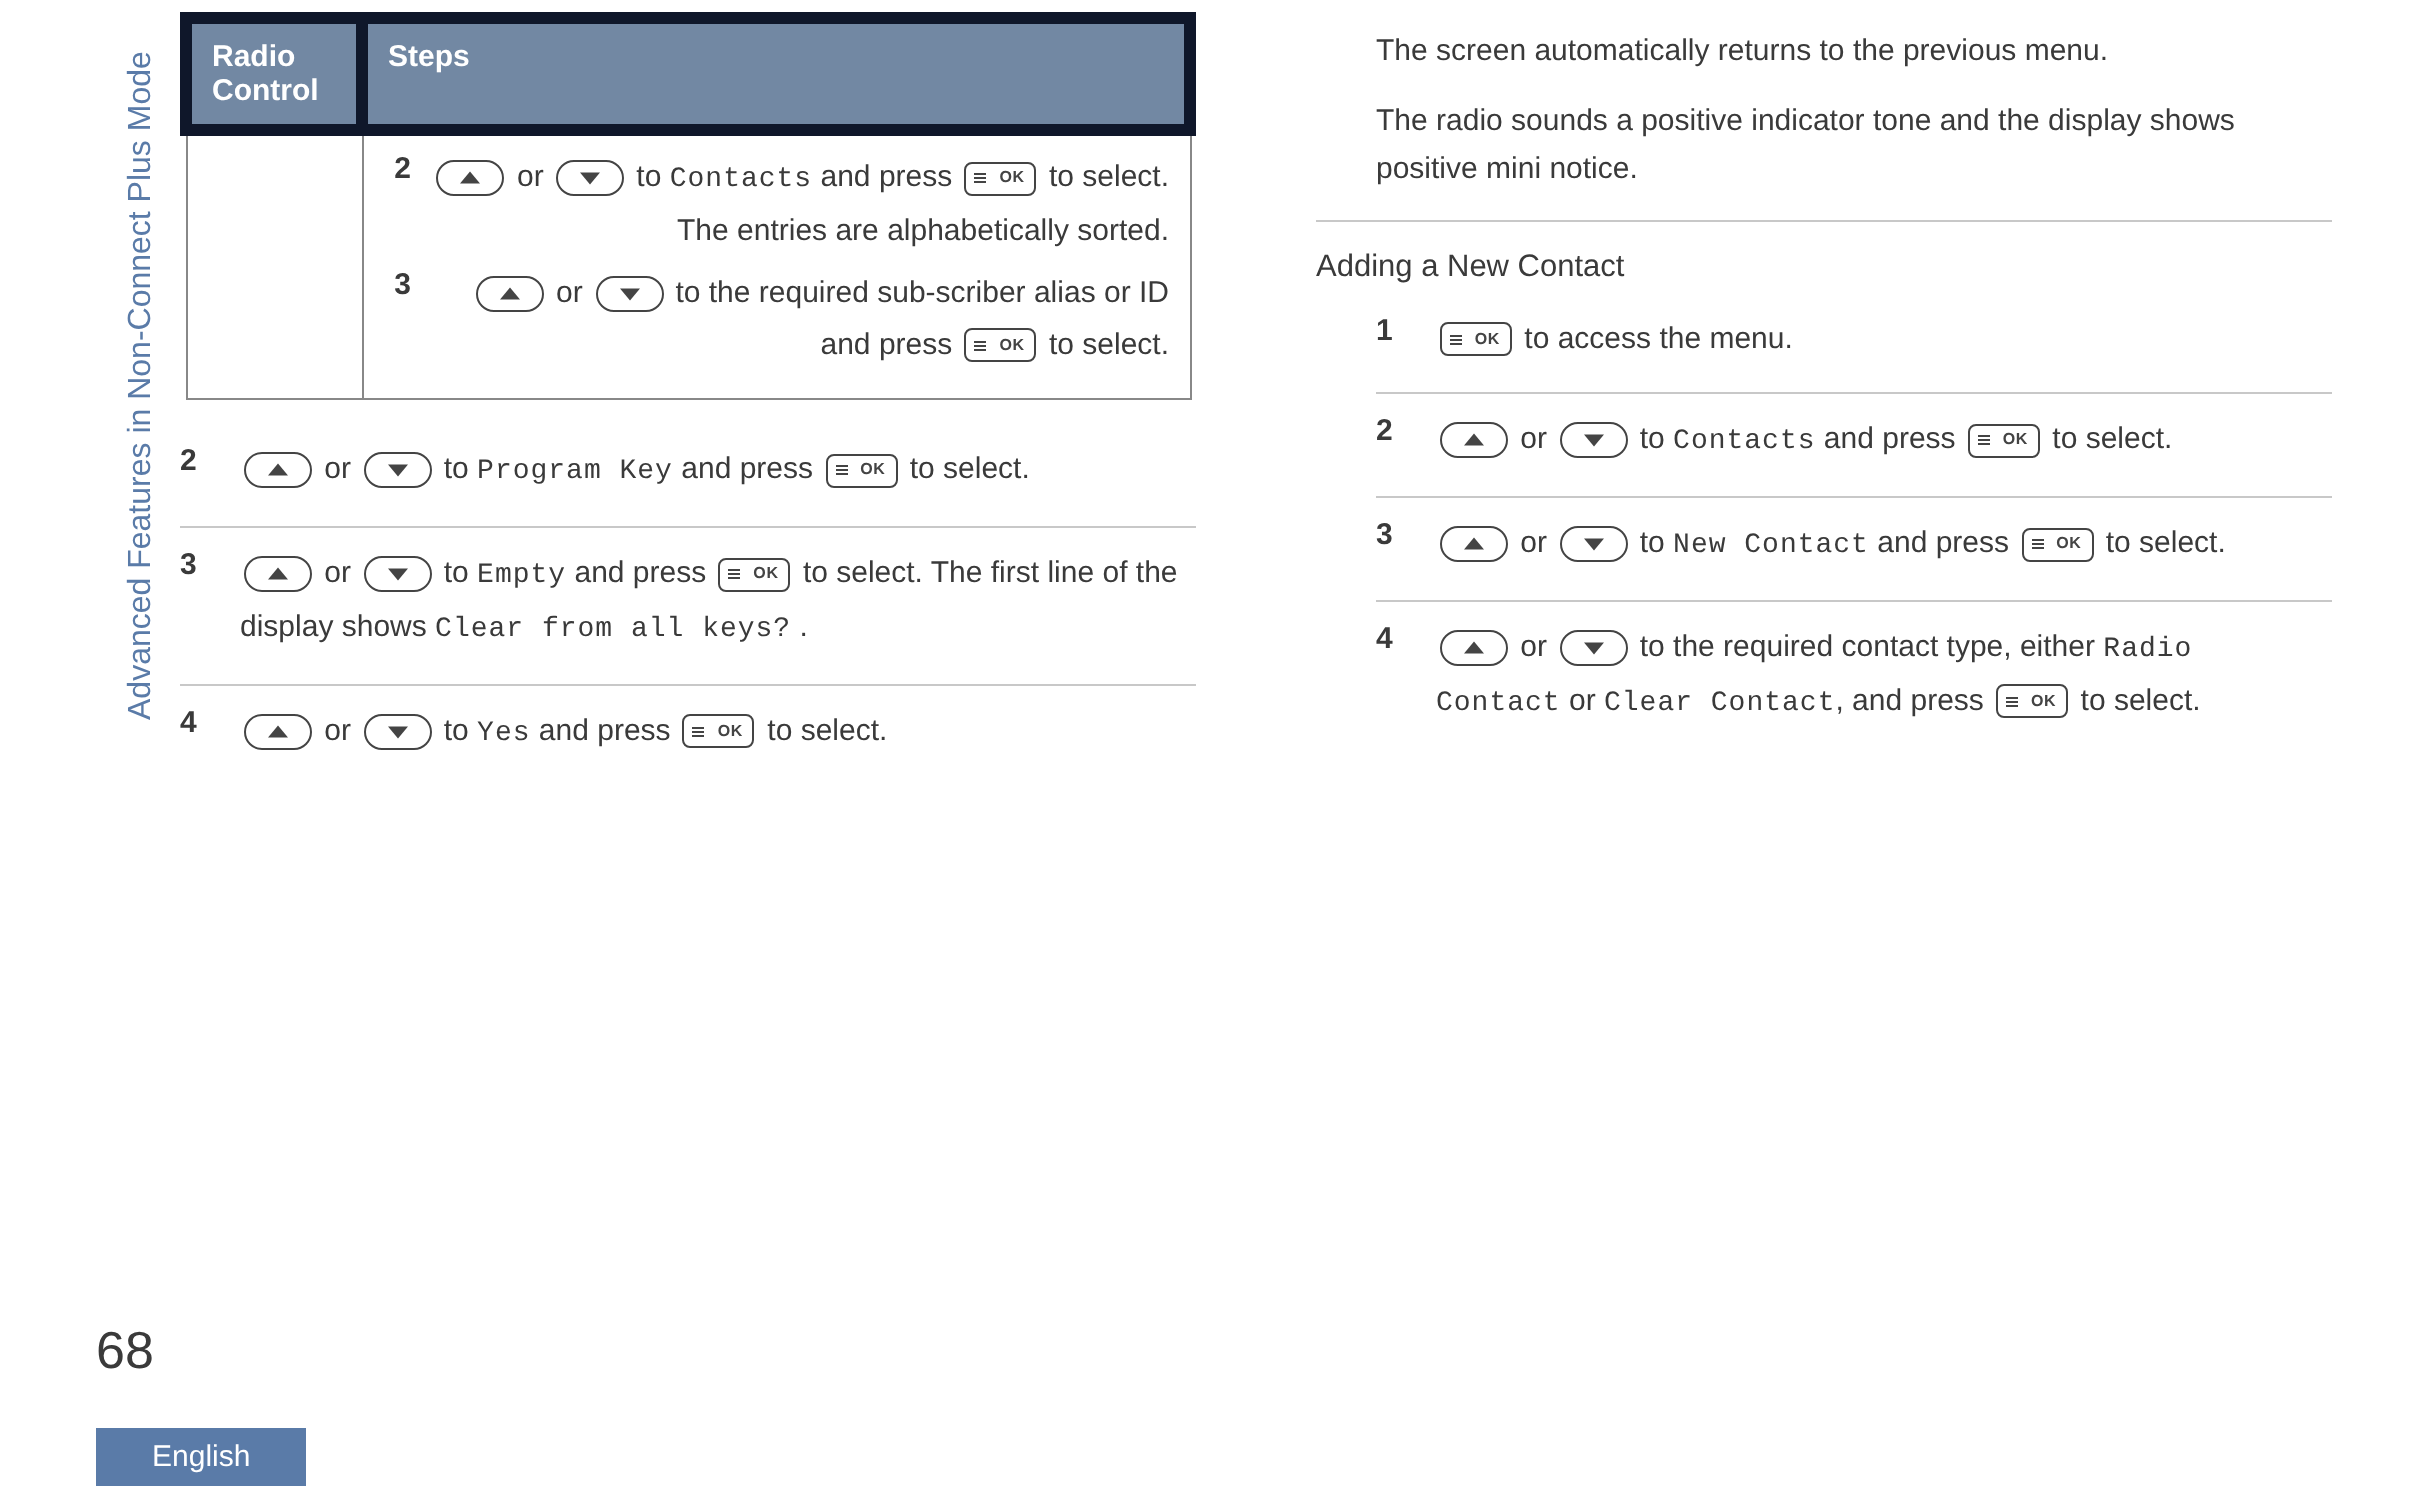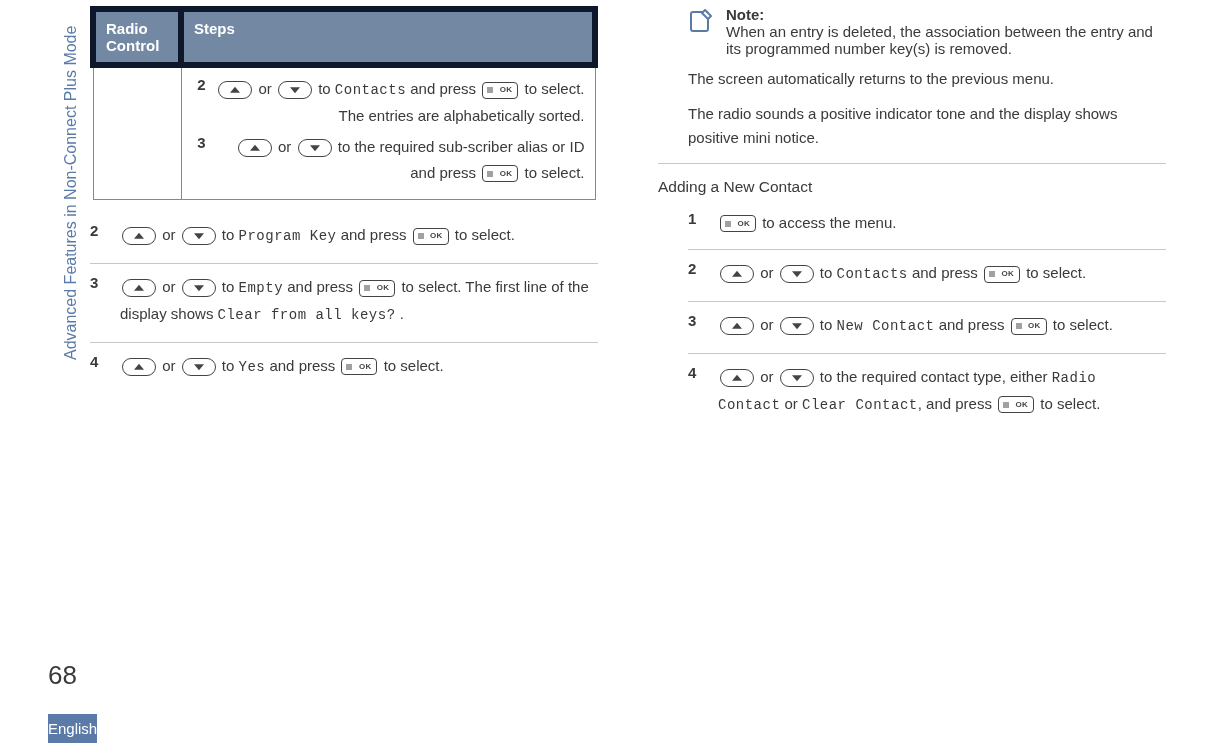--- a/index.html
+++ b/index.html
@@ -41,21 +41,21 @@
     font-size: 26px;
     color: #3a3a3a;
     text-align: right;
   }
   .lang-tab {
     position: absolute;
     left: 48px;
     bottom: 8px;
     background: #5a7ba8;
     color: #fff;
-    padding: 6px 0;
+    padding: 6px 28px;
     font-size: 15px;
   }
   .columns {
     display: flex;
     gap: 60px;
     flex: 1;
     padding-top: 6px;
   }
   .col {
     flex: 1;
@@ -261,34 +261,20 @@
         <li>
           <div class="num">4</div>
           <div class="txt">
             <span class="btn-icon up"></span><span> or </span><span class="btn-icon down"></span><span> to </span><code class="lcd">Yes</code><span> and press </span><span class="btn-icon ok"></span><span> to select.</span>
           </div>
         </li>
       </ul>
     </div>
 
     <div class="col right-col">
-      <div class="note-box">
-        <div class="note-icon-wrap">
-          <div class="note-icon">
-            <svg viewBox="0 0 26 26" width="26" height="26">
-              <rect x="3" y="4" width="17" height="19" rx="2" fill="none" stroke="#5a7ba8" stroke-width="2"></rect>
-              <path d="M17 2 L23 8 L20 11 L14 5 Z" fill="#fff" stroke="#5a7ba8" stroke-width="2" stroke-linejoin="round"></path>
-            </svg>
-          </div>
-        </div>
-        <div>
-          <span class="note-title">Note:</span><br>
-          <span>When an entry is deleted, the association between the entry and its programmed number key(s) is removed.</span>
-        </div>
-      </div>
 
       <div class="para">The screen automatically returns to the previous menu.</div>
       <div class="para">The radio sounds a positive indicator tone and the display shows positive mini notice.</div>
 
       <div class="section-heading">Adding a New Contact</div>
 
       <ul class="step-list">
         <li>
           <div class="num">1</div>
           <div class="txt">

